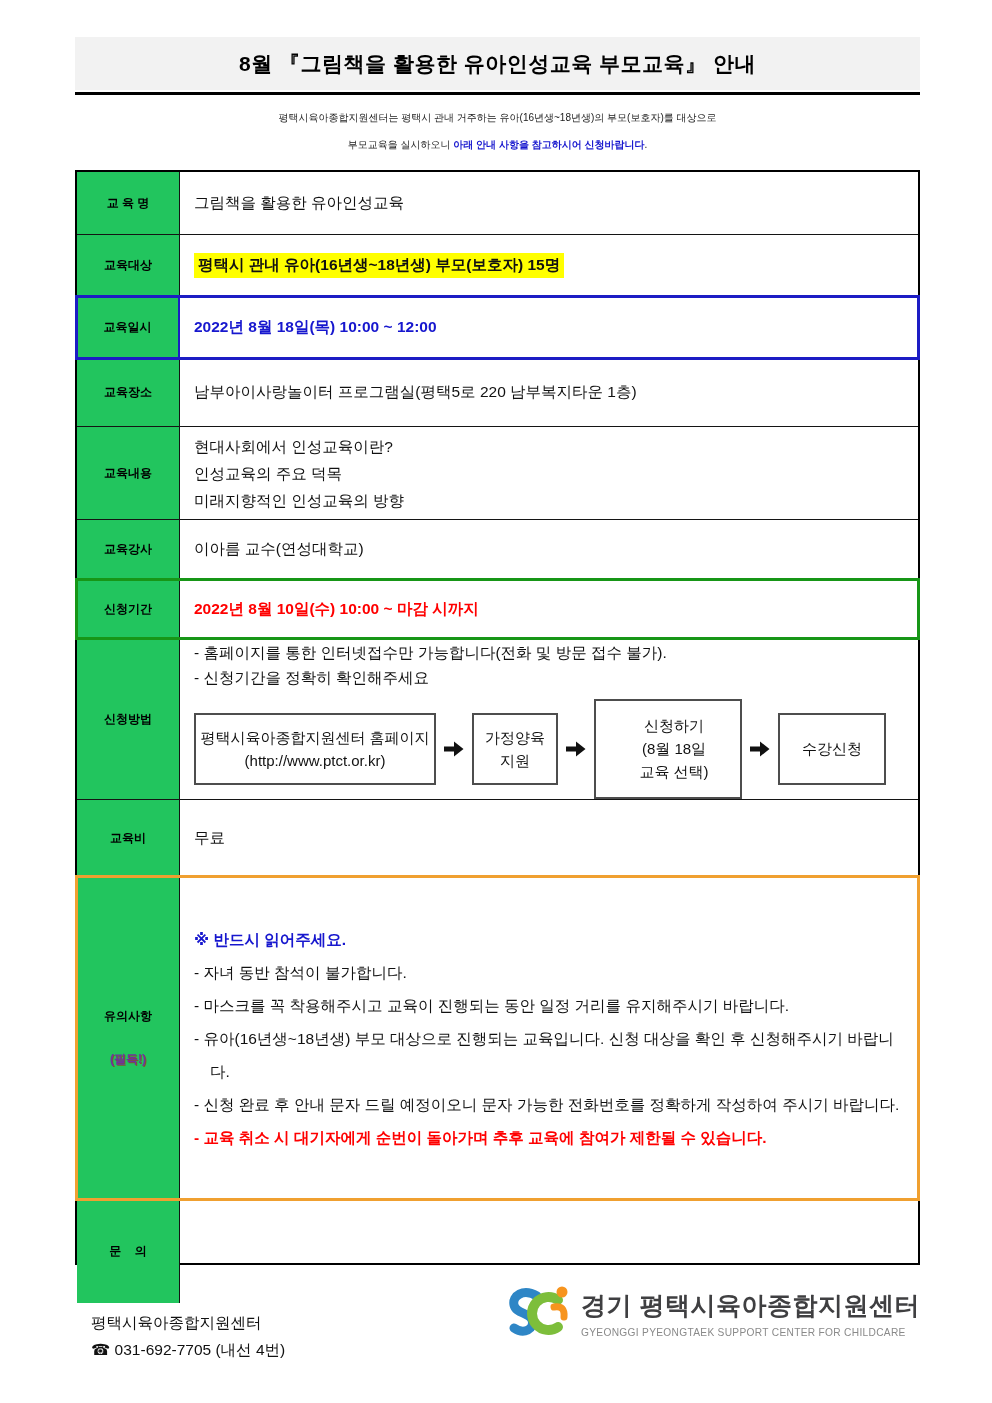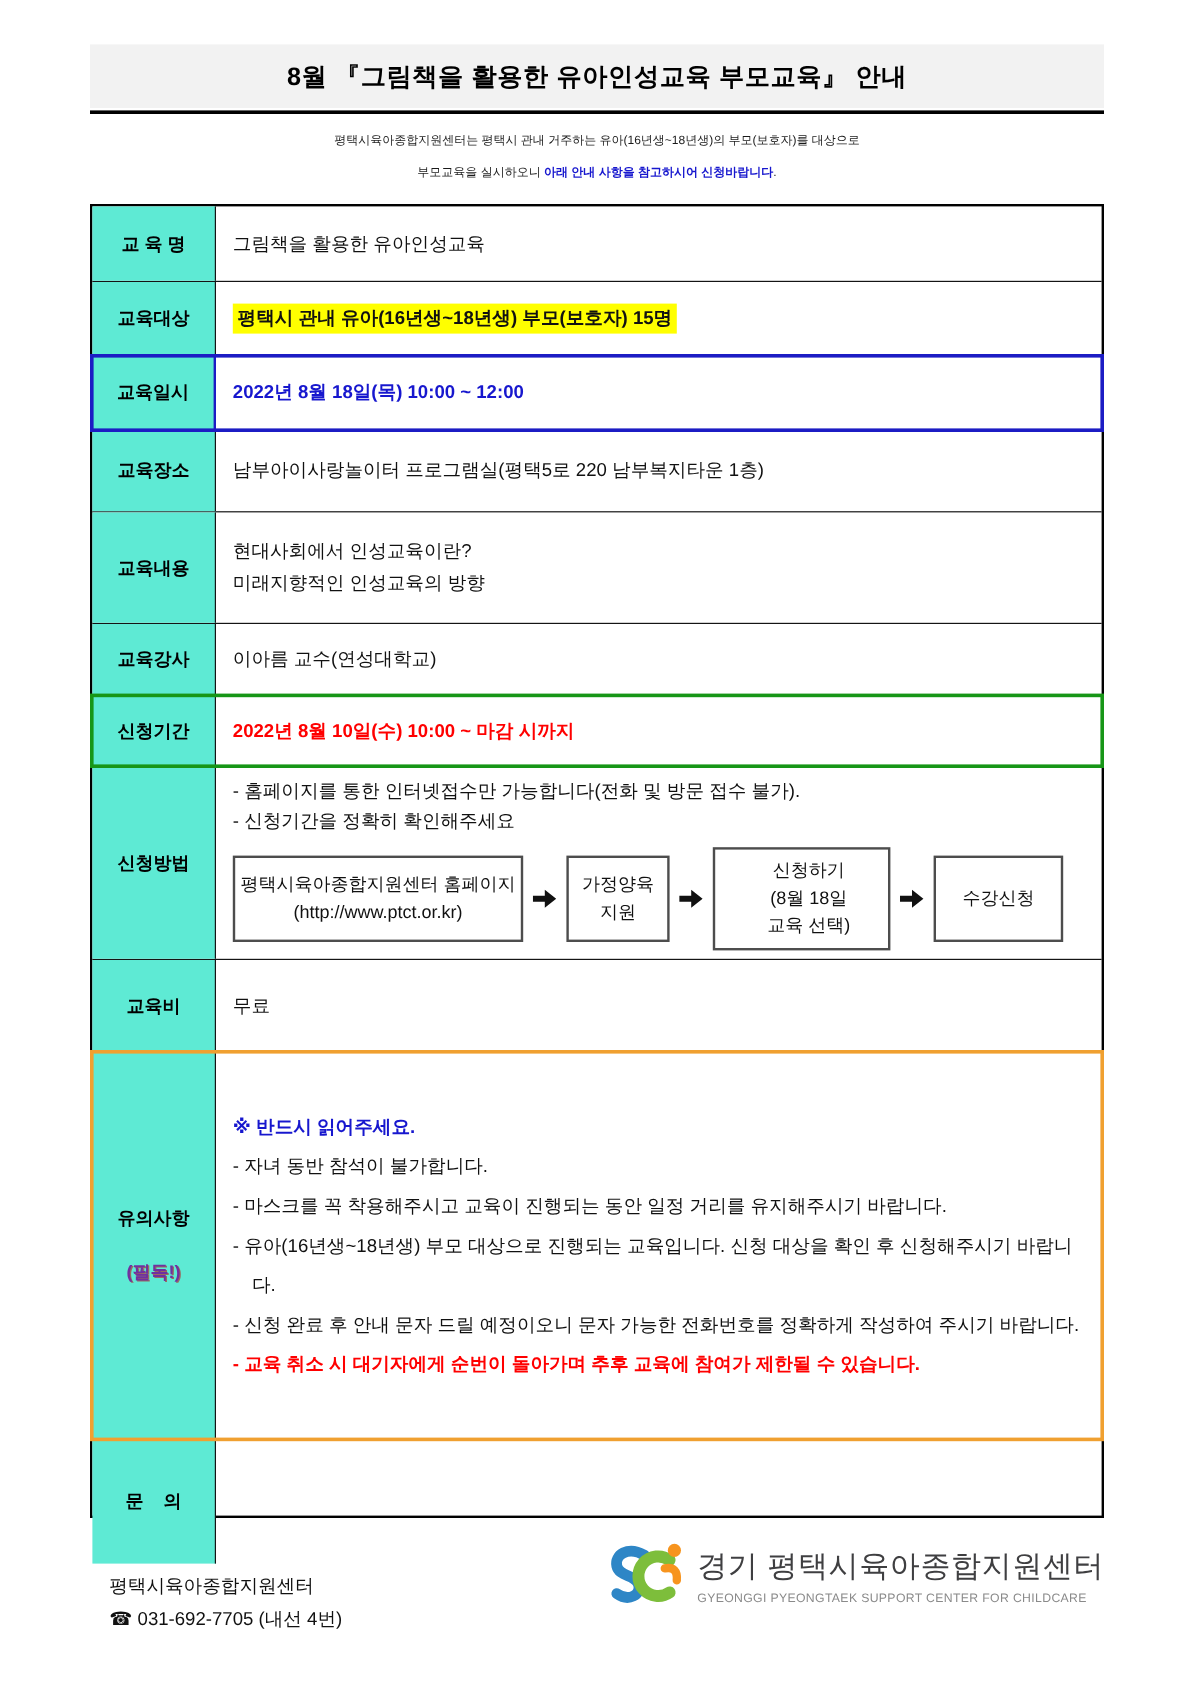--- a/index.html
+++ b/index.html
@@ -33,24 +33,24 @@
   .table {
     position:absolute; left:75px; top:170px; width:845px;
     border:2px solid #000; box-sizing:border-box; background:#fff;
   }
   .row {
     display:flex; position:relative; box-sizing:border-box;
     border-bottom:1px solid #141414;
   }
   .row:last-child { border-bottom:none;flex-direction:column; }
   .cell-label {
-    width:103px; flex:0 0 103px; background:#5eead4;
+    width:103px; flex:0 0 103px; background:#22c55e;
     border-right:1px solid #141414; box-sizing:border-box;
     display:flex; flex-direction:column; align-items:center; justify-content:center;
-    font-size:15px; font-weight:bold; color:#000; white-space:pre; text-align:center;
+    font-size:12px; font-weight:bold; color:#000; white-space:pre; text-align:center;
   }
   .cell-content {
     flex:1; box-sizing:border-box; padding:6px 10px 6px 14px;
     display:flex; flex-direction:column; justify-content:center;
     font-size:15.5px; color:#111;
   }
 
   .r-name    { height:63px; }
   .r-target  { height:62px; }
   .r-datetime{ height:62px; }
@@ -89,38 +89,38 @@
   .flow {
     display:flex; align-items:center; margin-top:9px; gap:8px;
   }
   .fbox {
     border:2px solid #4d4d4d; box-sizing:border-box; text-align:center;
     display:flex; flex-direction:column; justify-content:center;
     font-size:15px; line-height:23px; color:#111; background:#fff;
   }
   .fbox-1 { width:242px; height:72px; }
   .fbox-2 { width:86px;  height:72px; }
-  .fbox-3 { width:148px; height:86px;padding-left:12px; }
+  .fbox-3 { width:148px; height:100px;padding-left:12px; }
   .fbox-4 { width:108px; height:72px; }
   .farrow { flex:0 0 auto; display:flex; align-items:center; }
 
   
   .notice { line-height:33px; }
   .nitem  { padding-left:16px; text-indent:-16px; }
 
   
   .contact-line { line-height:27px; }
 
   
   .footer {
     position:absolute; left:75px; top:1283px; width:845px;
     display:flex; justify-content:flex-end; align-items:center; gap:10px;
   }
   .logo-text { display:flex; flex-direction:column; }
-  .logo-kr { font-size:25px; font-weight:normal; color:#3f3f41; letter-spacing:0.5px; line-height:28px;text-align:right; }
+  .logo-kr { font-size:25px; font-weight:bold; color:#3f3f41; letter-spacing:0.5px; line-height:28px;text-align:right; }
   .logo-en { font-size:10.2px; color:#8a8a8a; letter-spacing:0.3px; margin-top:8px; }
 </style>
 </head>
 <body>
 
 <div class="sheet">
 
   <div class="titlebar">
     <div class="t">8월 『그림책을 활용한 유아인성교육 부모교육』 안내</div>
   </div>
@@ -159,20 +159,21 @@
       <div class="cell-label">교육장소</div>
       <div class="cell-content">
           <span>남부아이사랑놀이터 프로그램실(평택5로 220 남부복지타운 1층)</span>
         </div>
     </div>
 
     <div class="row r-contents">
       <div class="cell-label">교육내용</div>
       <div class="cell-content multiline">
         <div>현대사회에서 인성교육이란?</div>
+        <div>인성교육의 주요 덕목</div>
         <div>미래지향적인 인성교육의 방향</div>
       </div>
     </div>
 
     <div class="row r-lecturer">
       <div class="cell-label">교육강사</div>
       <div class="cell-content">
           <span>이아름 교수(연성대학교)</span>
         </div>
     </div>

